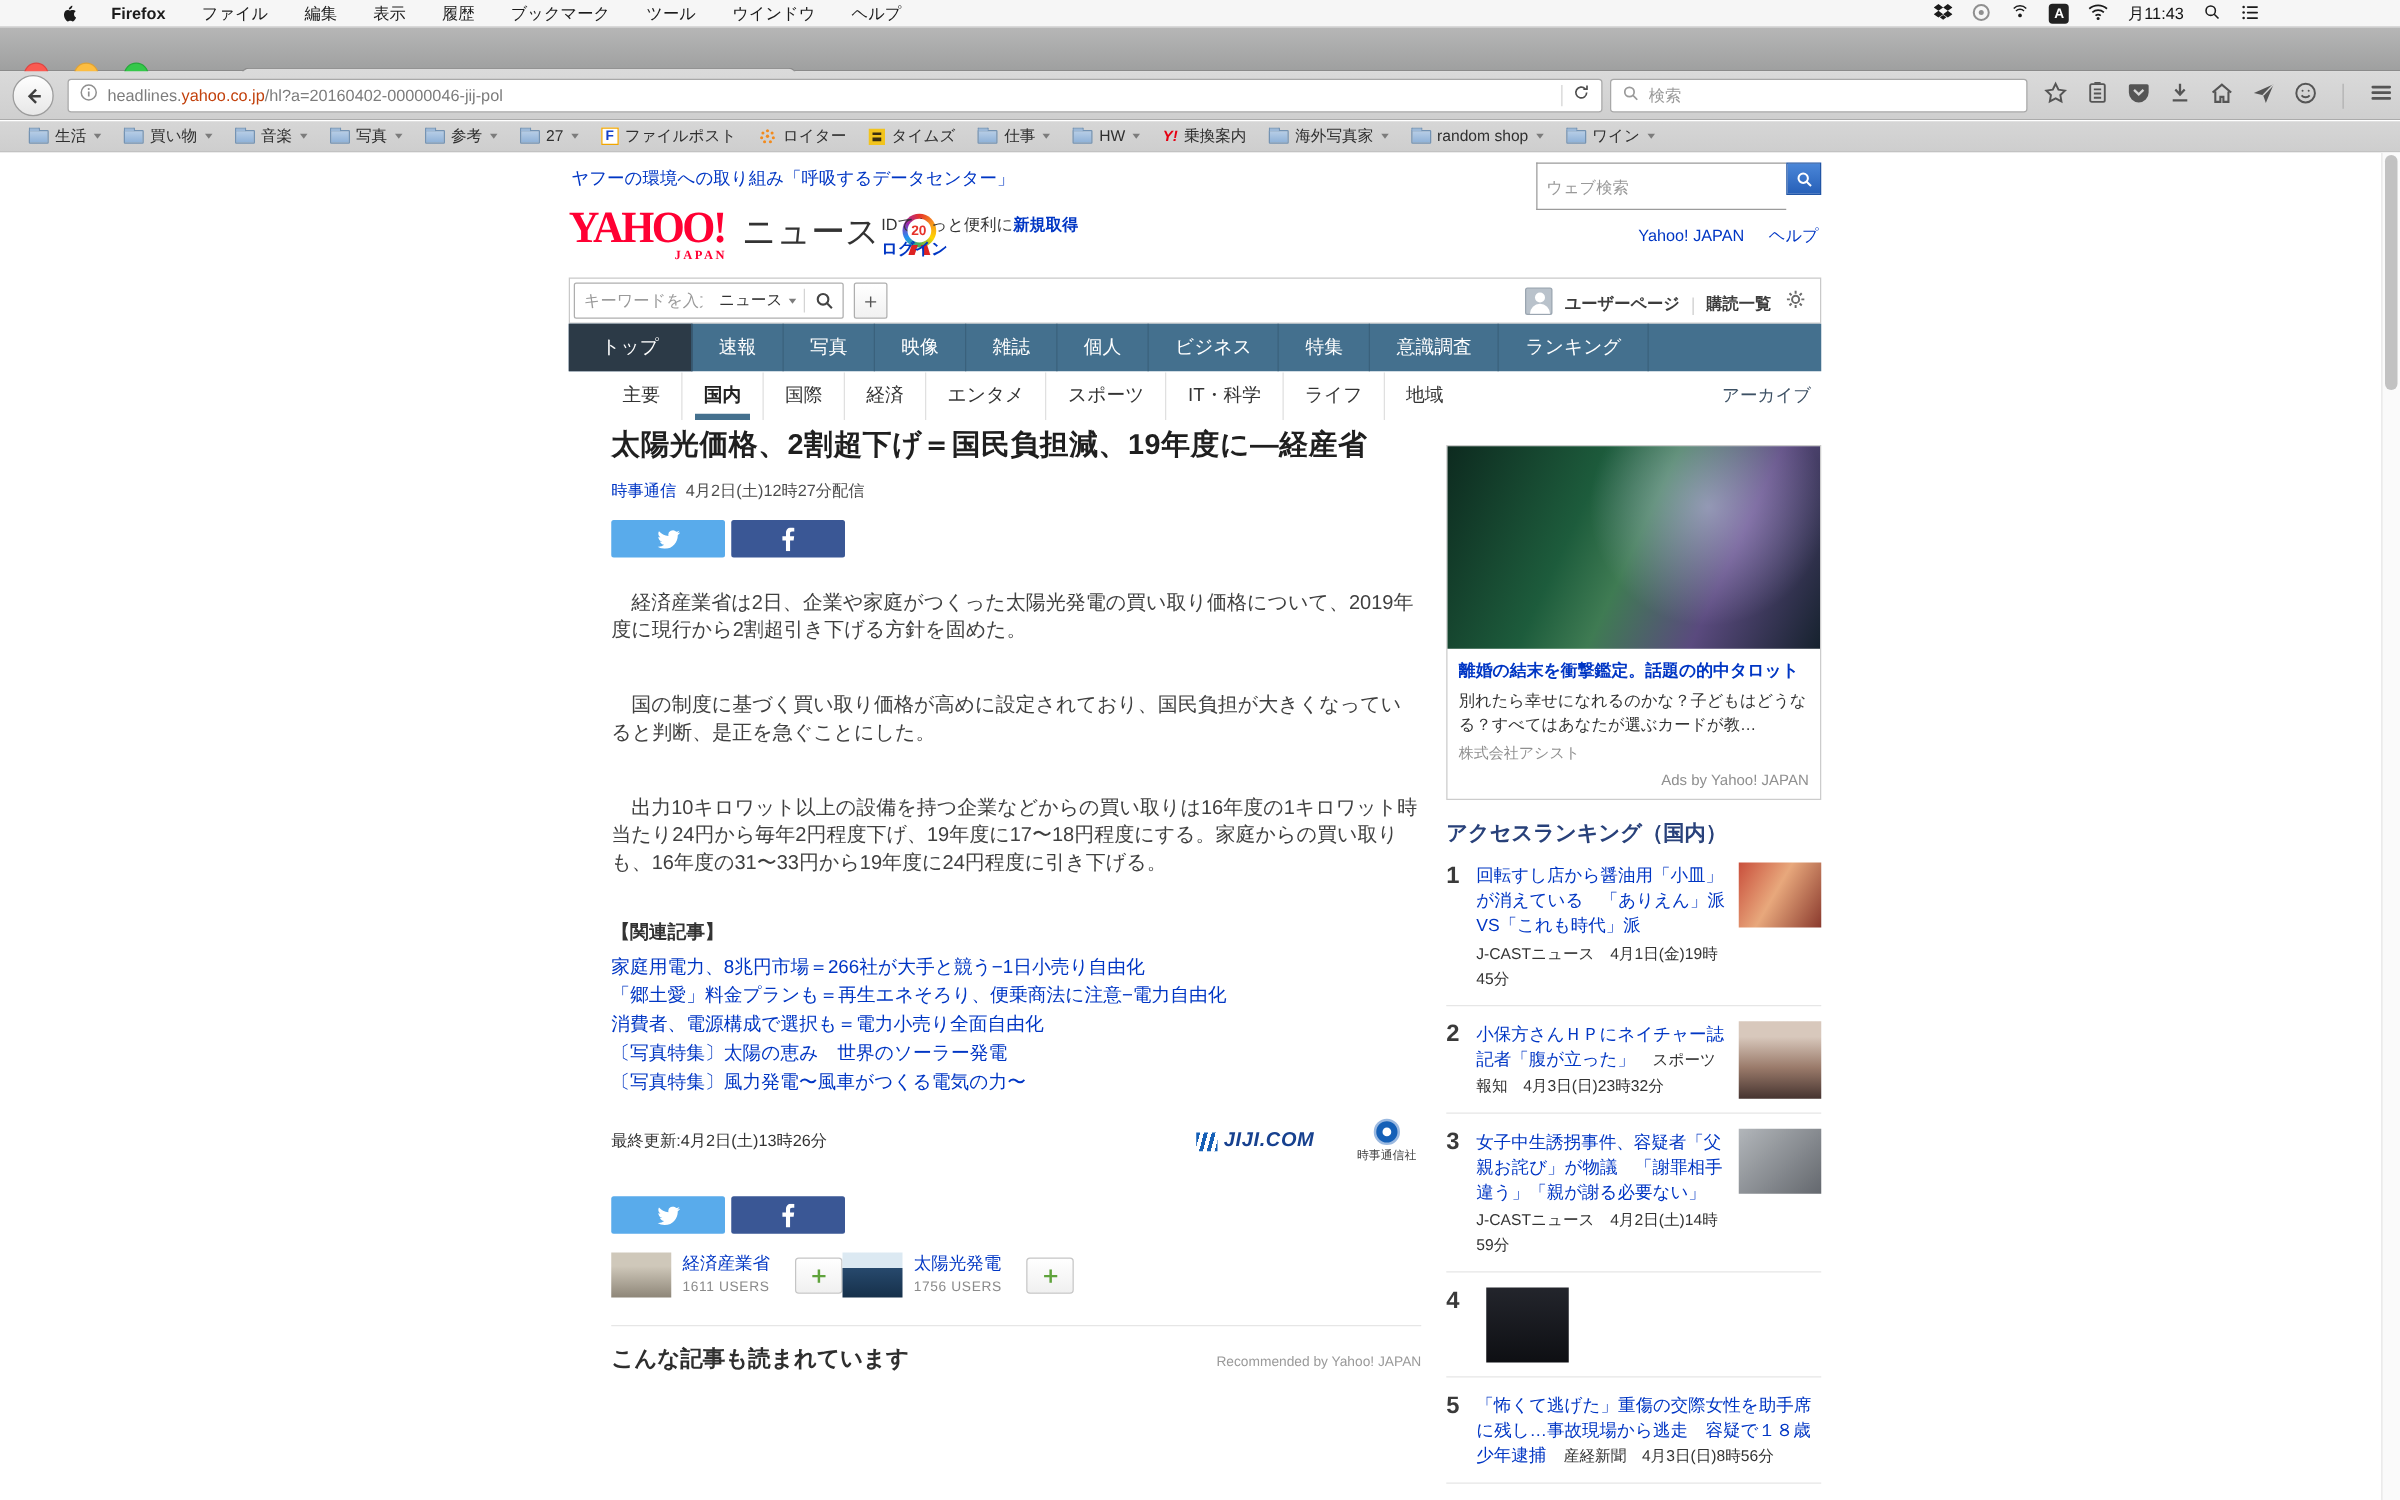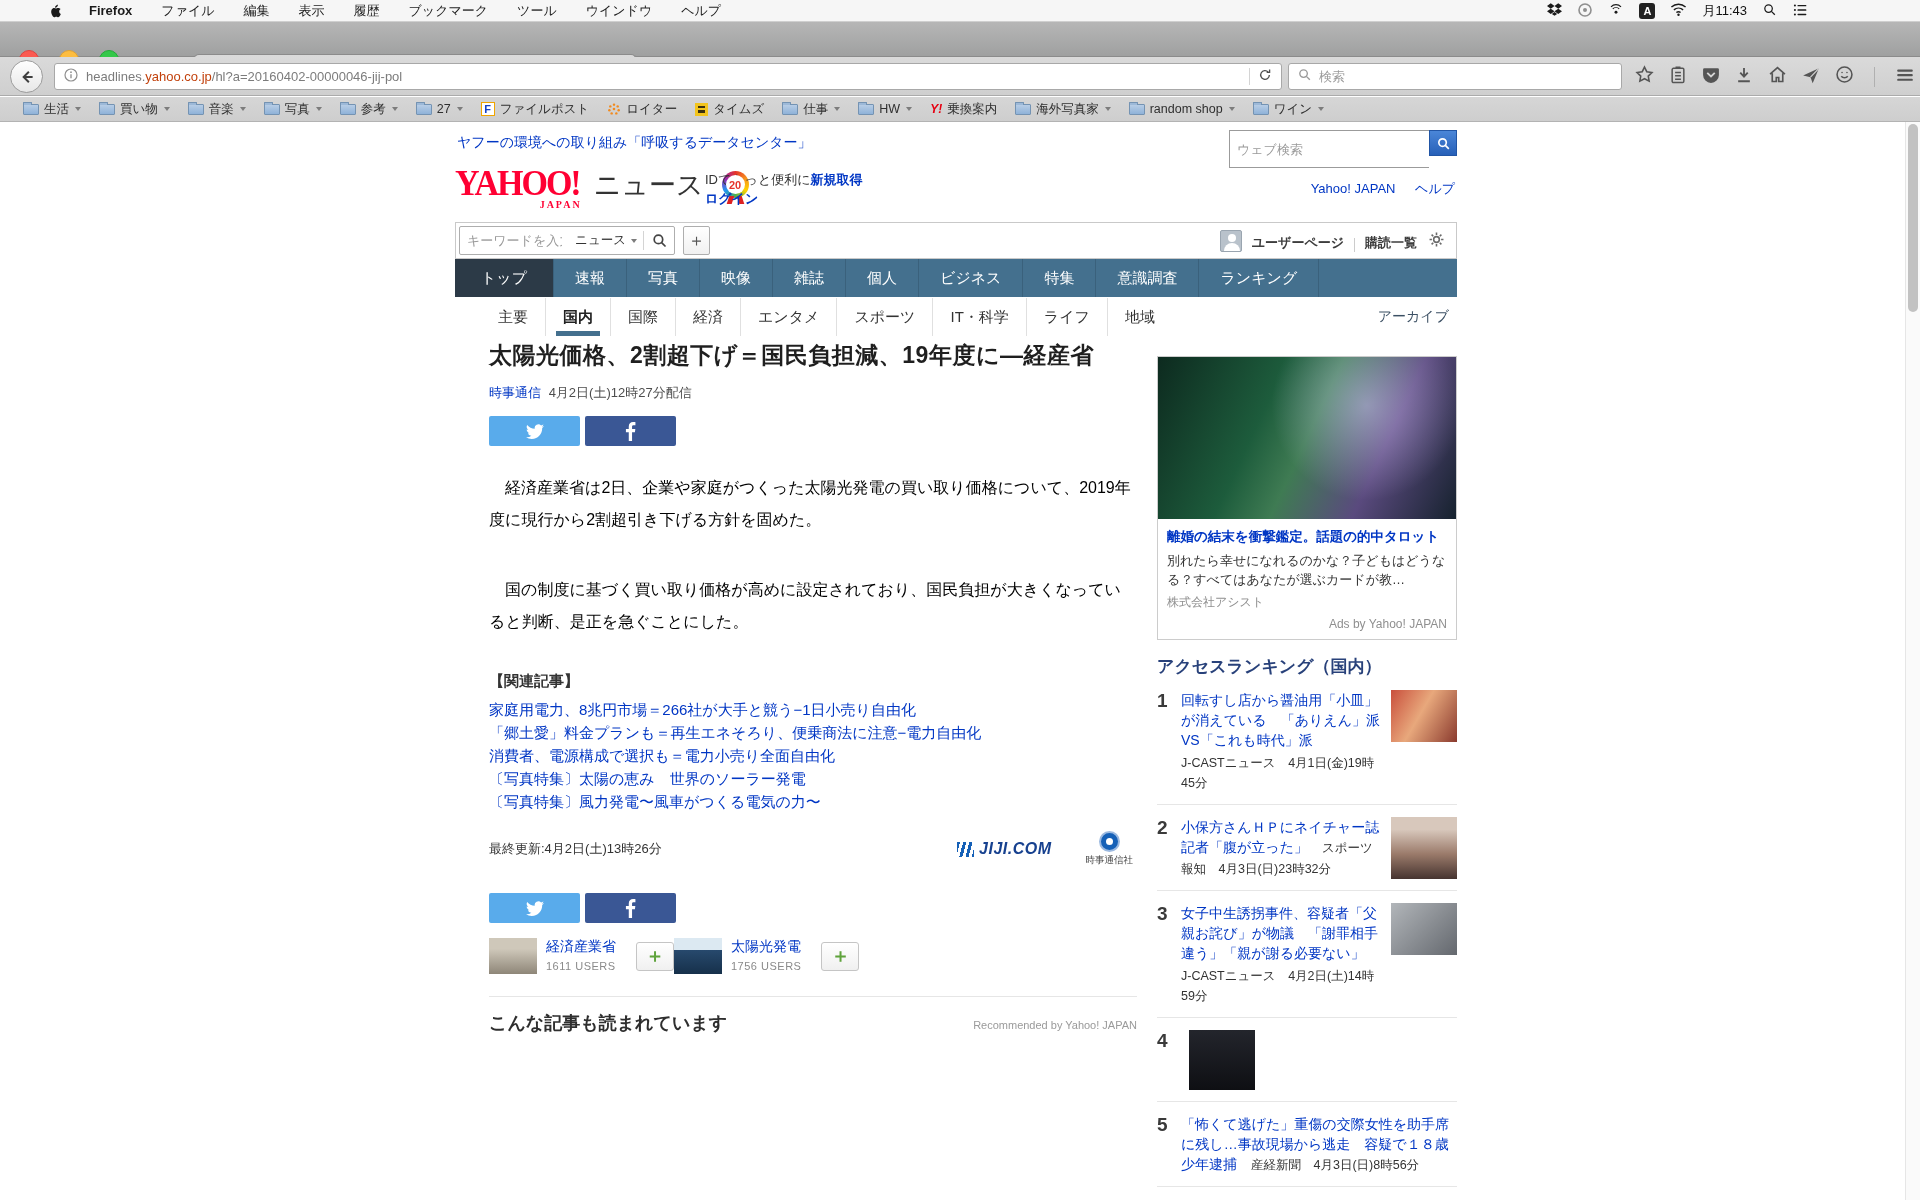--- a/index.html
+++ b/index.html
@@ -138,21 +138,21 @@
   .archive { margin-left:auto; margin-right:8px; font-size:14px; color:#3c5064; }
 
   
   .main { position:absolute; top:218px; left:34px; width:648px; }
   h1.atitle { font-size:23px; font-weight:bold; color:#1f1f1f; letter-spacing:0.5px; }
   .src { margin-top:13px; font-size:13px; }
   .src .d { color:#4d4d4d; margin-left:4px; }
   .sns { margin-top:14px; display:flex; gap:5px; }
   .sbtn { width:91px; height:30px; border-radius:2px; display:flex; align-items:center; justify-content:center; }
   .btn-tw { background:#59abeb; } .btn-fb { background:#3a5795; }
-  p.bodyp { margin-top:26px; font-size:16px; line-height:32px; color:#000000; }
+  p.bodyp { margin-top:26px; font-size:16px; line-height:22px; color:#404040; }
   p.bodyp + p.bodyp { margin-top:38px; }
   .related { margin-top:34px; }
   .related-h { font-size:15px; font-weight:bold; color:#333; }
   .rlink { display:block; font-size:15px; line-height:23px; color:#0036c4; }
   .related .rlink:first-of-type { margin-top:7px; }
   .foot { margin-top:18px; display:flex; align-items:center; }
   .updated { font-size:13px; color:#333; }
   .logos { margin-left:auto; display:flex; align-items:center; gap:34px; margin-right:4px; }
   .jiji { display:flex; align-items:center; gap:5px; }
   .jiji-ic { width:17px; height:15px;
@@ -522,20 +522,21 @@
             </svg>
           </span>
       <span class="sbtn btn-fb">
             <svg width="11" height="19" viewBox="0 0 12 22" fill="#fff">
               <path d="M7.8 22V12h3.3l.5-3.9H7.8V5.6c0-1.1.3-1.9 1.9-1.9h2V.2C11.4.1 10.2 0 8.9 0 6 0 4 1.8 4 5.1v2.9H.7V12H4v10z"></path>
             </svg>
           </span>
     </div>
     <p class="bodyp">　経済産業省は2日、企業や家庭がつくった太陽光発電の買い取り価格について、2019年度に現行から2割超引き下げる方針を固めた。</p>
     <p class="bodyp">　国の制度に基づく買い取り価格が高めに設定されており、国民負担が大きくなっていると判断、是正を急ぐことにした。</p>
+    <p class="bodyp">　出力10キロワット以上の設備を持つ企業などからの買い取りは16年度の1キロワット時当たり24円から毎年2円程度下げ、19年度に17〜18円程度にする。家庭からの買い取りも、16年度の31〜33円から19年度に24円程度に引き下げる。</p>
 
     <div class="related">
       <div class="related-h">【関連記事】</div>
       <a class="rlink">家庭用電力、8兆円市場＝266社が大手と競う−1日小売り自由化</a>
       <a class="rlink">「郷土愛」料金プランも＝再生エネそろり、便乗商法に注意−電力自由化</a>
       <a class="rlink">消費者、電源構成で選択も＝電力小売り全面自由化</a>
       <a class="rlink">〔写真特集〕太陽の恵み　世界のソーラー発電</a>
       <a class="rlink">〔写真特集〕風力発電〜風車がつくる電気の力〜</a>
     </div>
 

